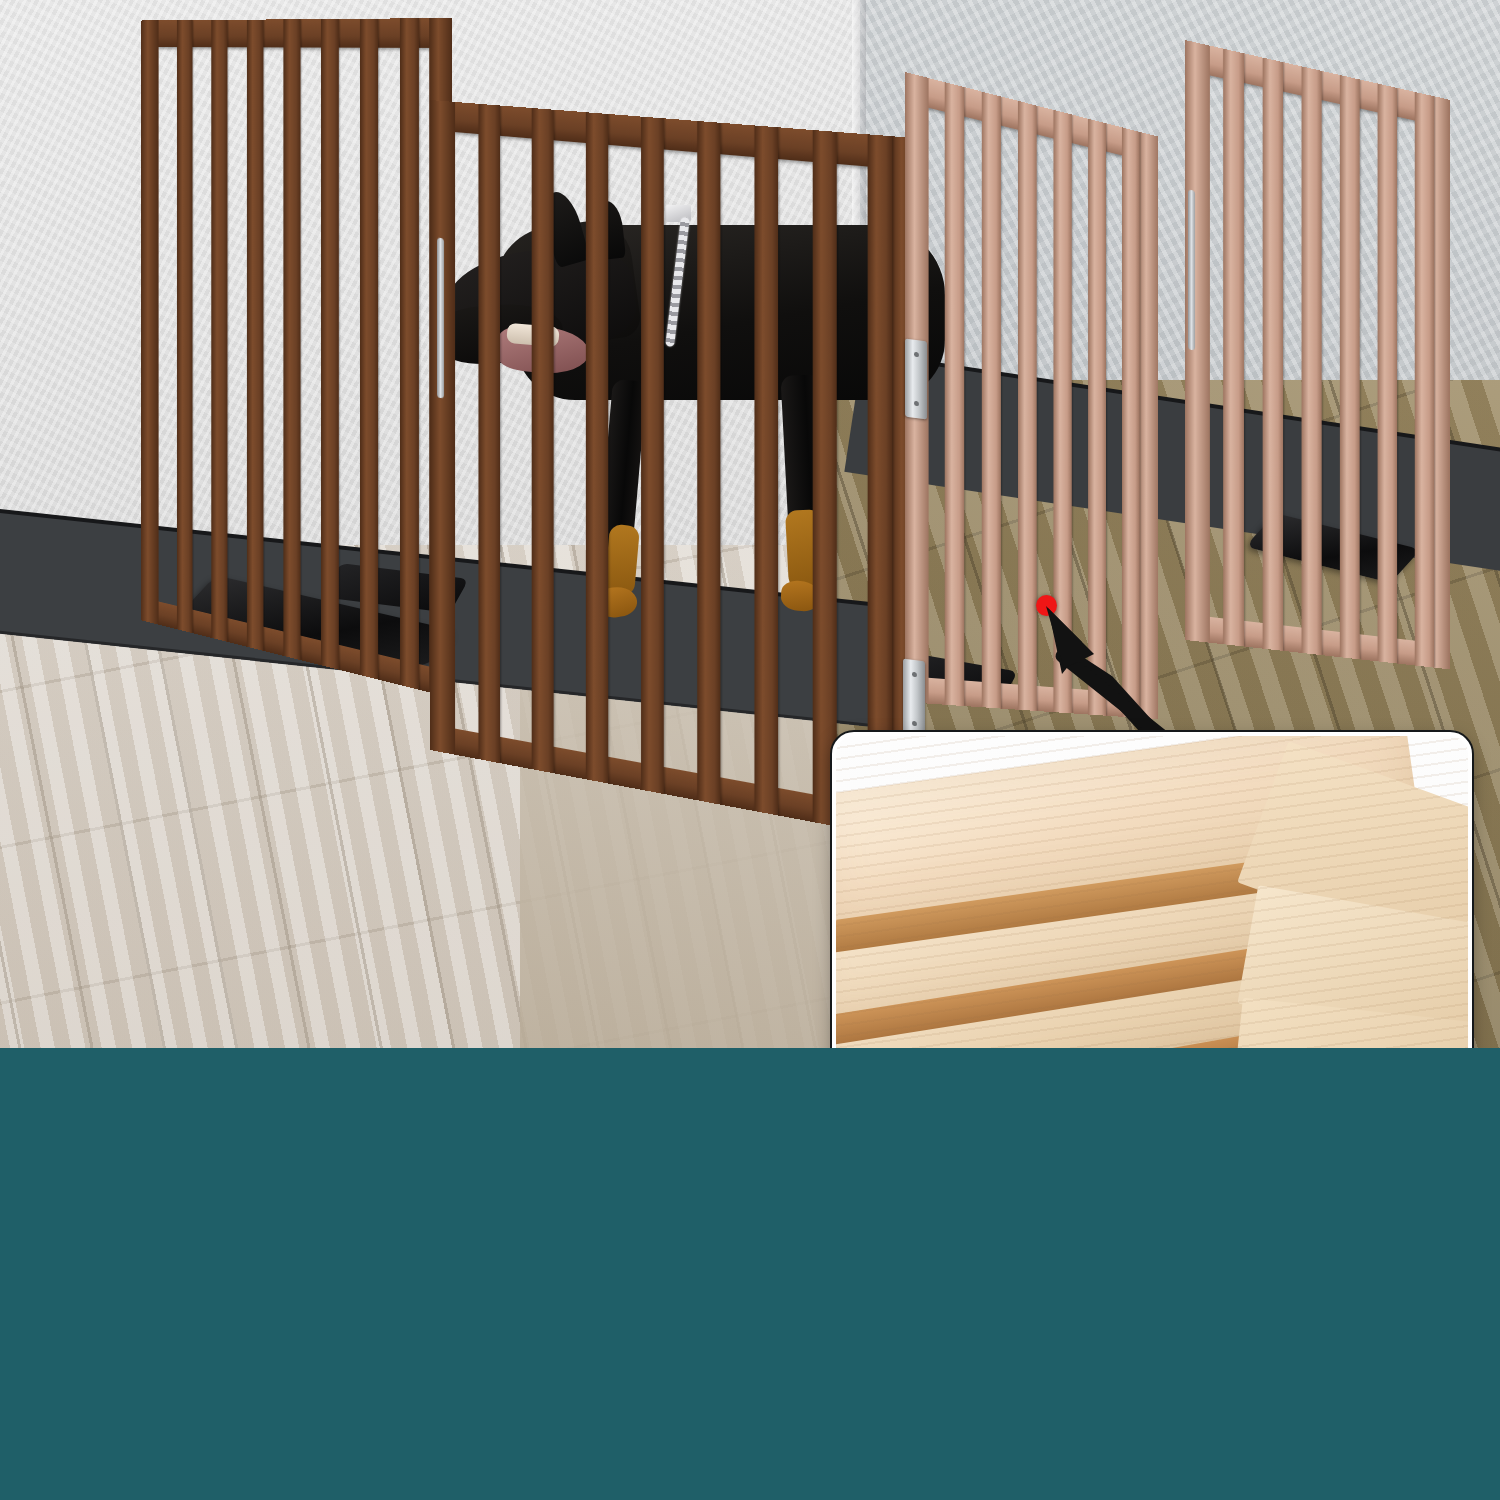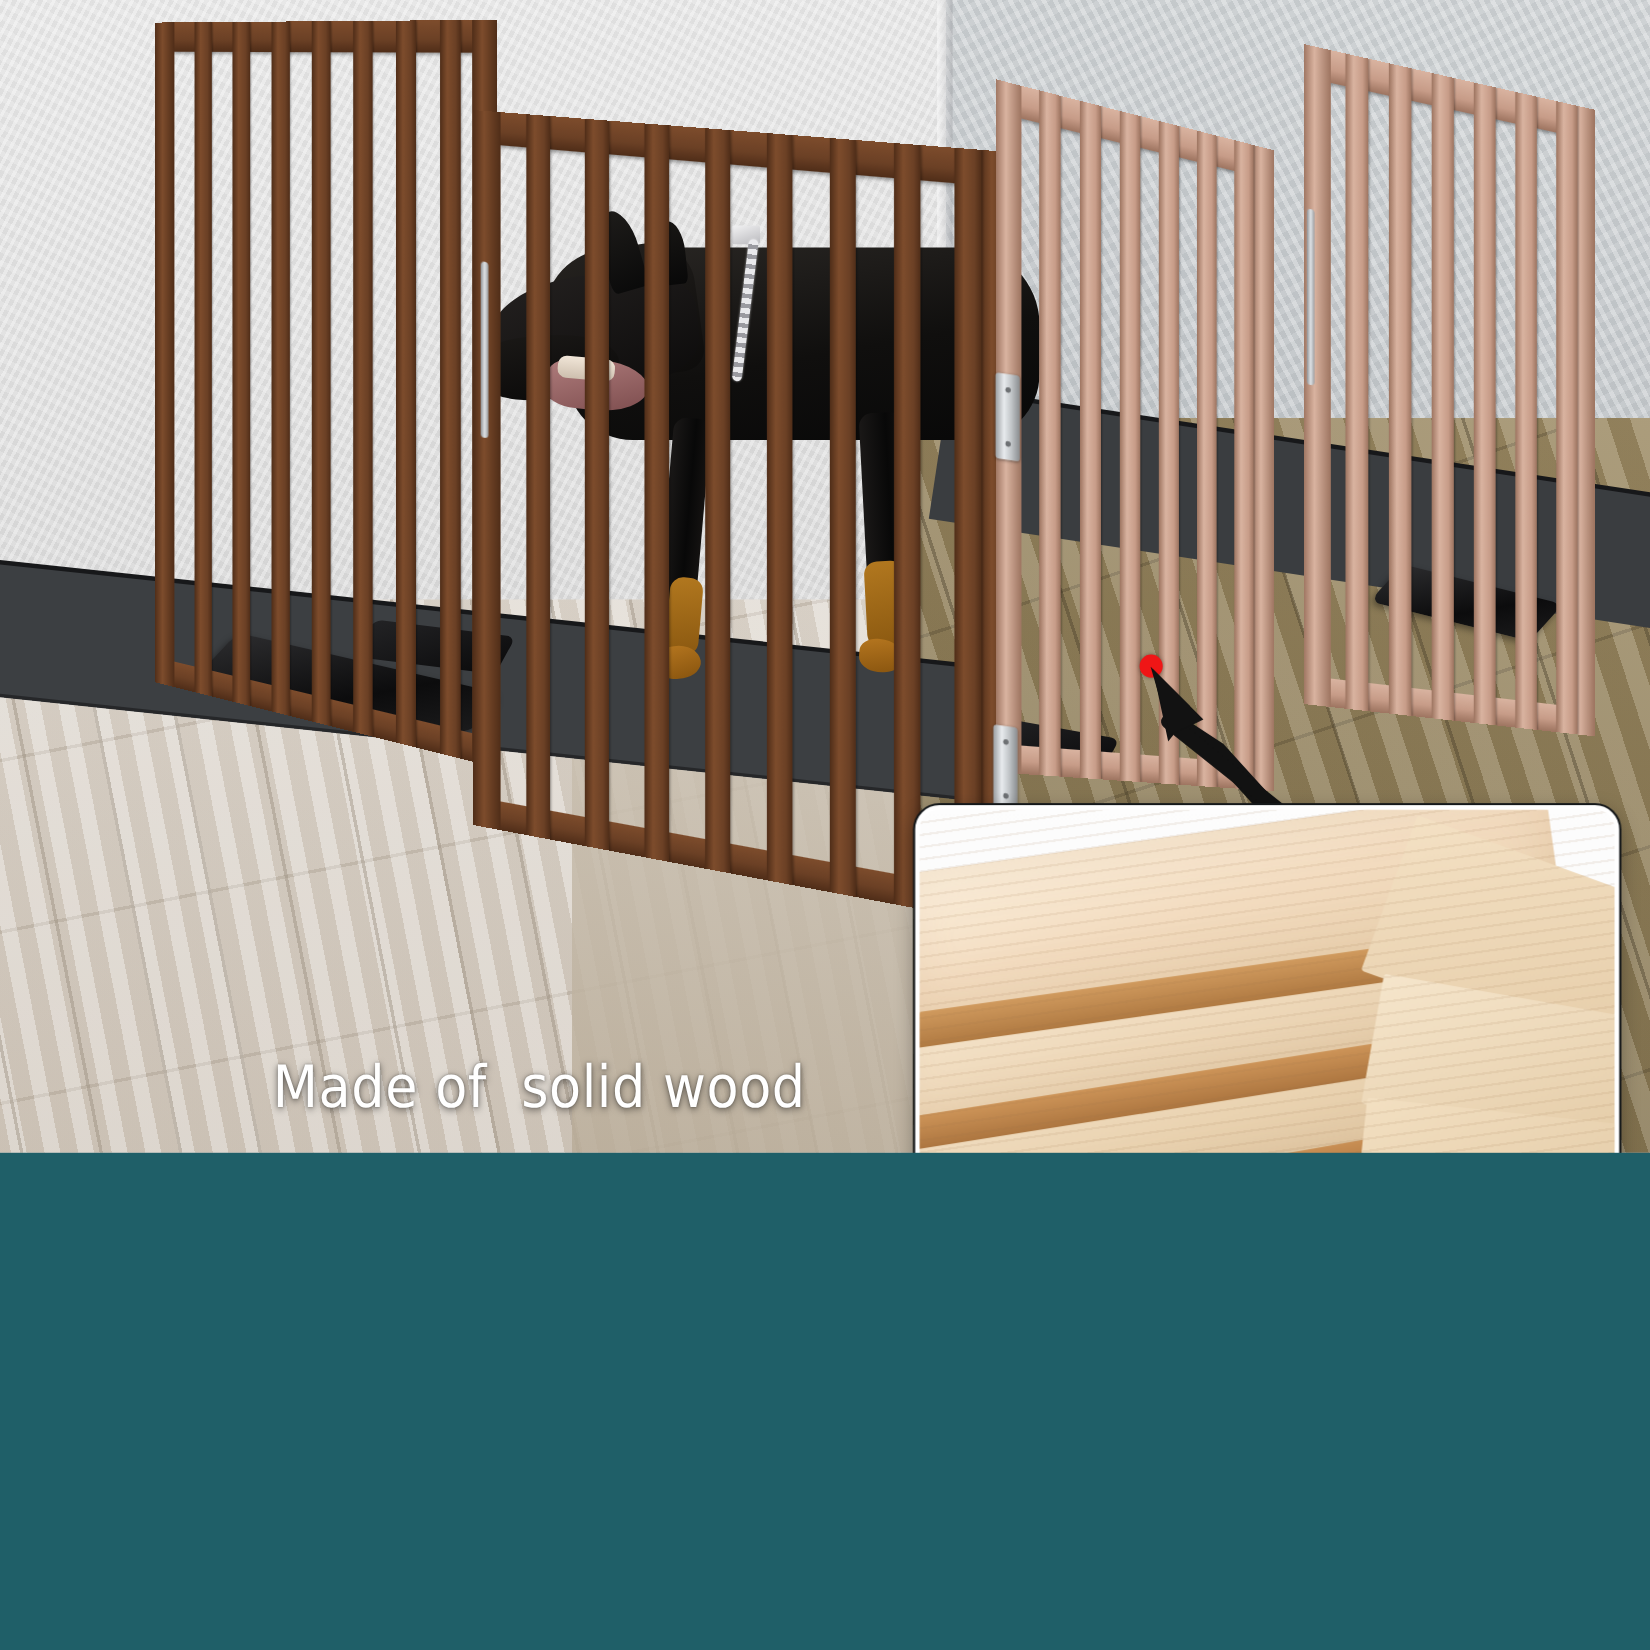--- a/index.html
+++ b/index.html
@@ -250,21 +250,20 @@
       <div class="slat" style="left:166px;"></div>
       <div class="slat" style="left:208px;"></div>
       <div class="slat" style="left:250px;"></div>
     </div>
 
     <div class="hinge-slim" style="left:437px;top:238px;transform:skewY(7deg);"></div>
     <div class="hinge" style="left:905px;top:340px;transform:skewY(8deg);"></div>
     <div class="hinge" style="left:903px;top:660px;transform:skewY(8deg);"></div>
     <div class="hinge-slim" style="left:1188px;top:190px;transform:skewY(9deg);"></div>
 
-    <div id="made-of">Made of  solid wood</div>
   </div>
 
   <div id="red-dot"></div>
   <svg id="callout-arrow" viewBox="0 0 180 170">
     <path d="M28 18 L62 52 L52 60 L92 86 L150 150 L138 162 L80 98 L50 74 L42 84 L28 18 Z" fill="#121212"></path>
     <path d="M42 66 L150 152" stroke="#121212" stroke-width="13" stroke-linecap="round"></path>
     <path d="M26 16 L74 64 L58 72 L44 78 Z" fill="#121212"></path>
   </svg>
 
   <div id="inset">

